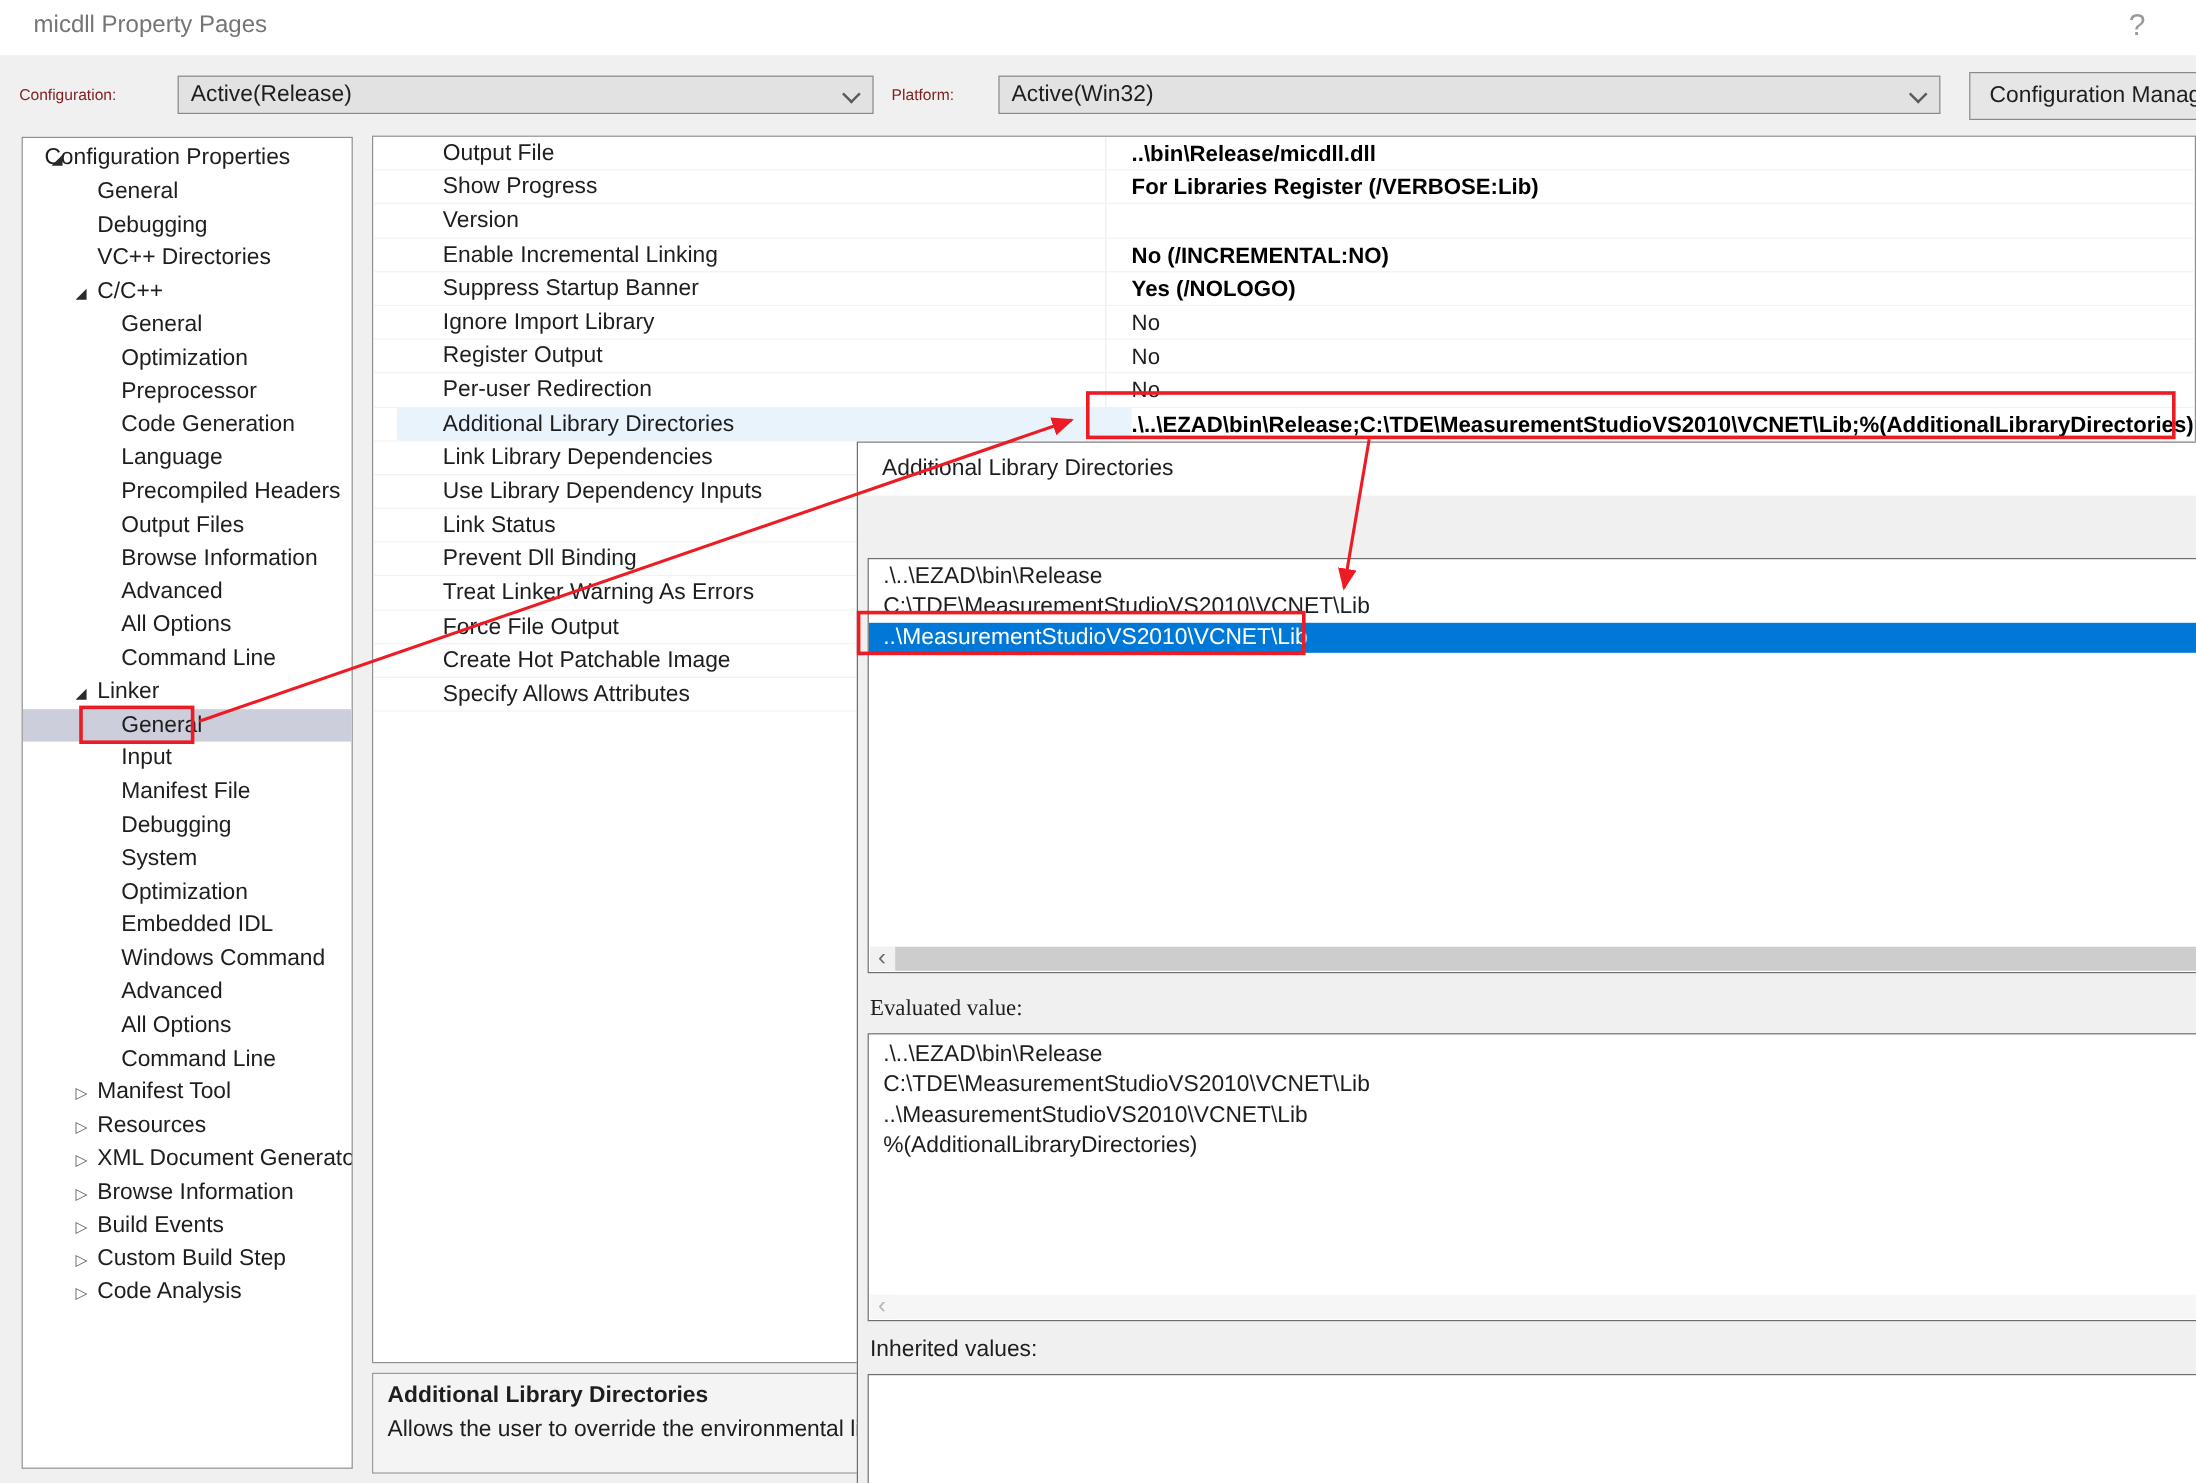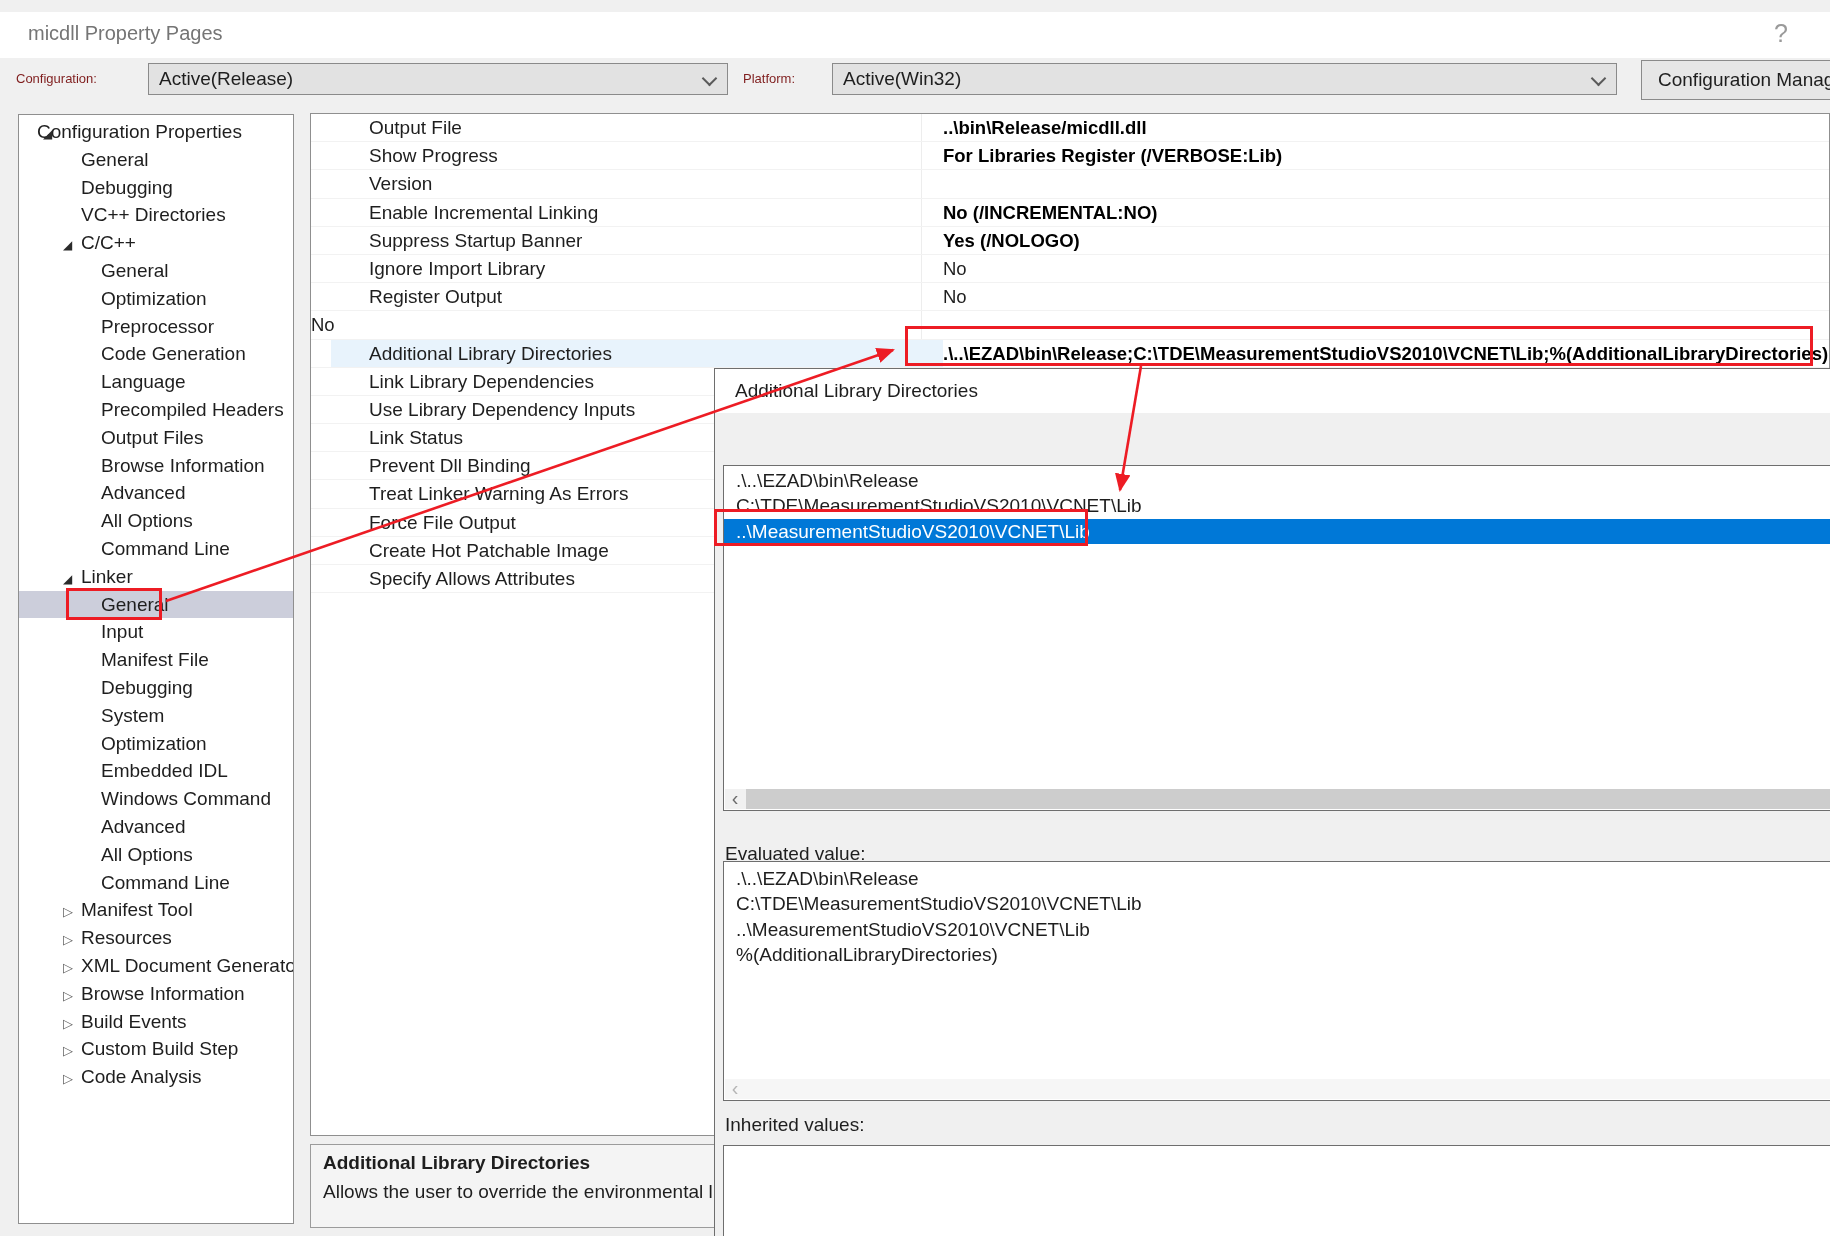--- a/index.html
+++ b/index.html
@@ -1,19 +1,19 @@
 <!DOCTYPE html>
 <html><head>
 <meta charset="utf-8">
 <style>
   html,body{margin:0;padding:0;background:#d8d8d8;}
   .app{position:relative;width:1830px;height:1236px;background:#f0f0f0;overflow:hidden;
        font-family:"Liberation Sans","DejaVu Sans",sans-serif;color:#1e1e1e;}
   
-  .titlebar{position:absolute;left:0;top:12px;width:1830px;height:46px;background:#ffffff;}
+  .titlebar{position:absolute;left:0;top:0;width:1830px;height:46px;background:#ffffff;}
   .wtitle{position:absolute;left:28px;top:0;line-height:42px;font-size:20px;color:#757575;}
   .help{position:absolute;left:1766px;top:2px;width:30px;height:38px;line-height:38px;
         font-size:25px;color:#9a9a9a;text-align:center;}
   
   .cfglabel{position:absolute;top:63px;height:32px;line-height:32px;font-size:13px;color:#7f1d1d;}
   .combo{position:absolute;top:63px;height:32px;background:#e2e2e2;border:1px solid #8a8a8a;
          box-sizing:border-box;font-size:19px;line-height:30px;padding-left:10px;
          white-space:nowrap;overflow:hidden;}
   .chev{position:absolute;right:12px;top:9px;width:9px;height:9px;border-right:2px solid #5a5a5a;
         border-bottom:2px solid #5a5a5a;transform:rotate(45deg);}
@@ -161,20 +161,21 @@
         </div>
         <div class="grow">
           <span class="glabel">Ignore Import Library</span>
           <span class="gvalue">No</span>
         </div>
         <div class="grow">
           <span class="glabel">Register Output</span>
           <span class="gvalue">No</span>
         </div>
         <div class="grow">
+          <span class="glabel">Per-user Redirection</span>
           <span class="gvalue">No</span>
         </div>
         <div class="grow hl">
           <span class="glabel">Additional Library Directories</span>
           <span class="gvalue b">.\..\EZAD\bin\Release;C:\TDE\MeasurementStudioVS2010\VCNET\Lib;%(AdditionalLibraryDirectories)</span>
         </div>
         <div class="grow">
           <span class="glabel">Link Library Dependencies</span>
           <span class="gvalue"></span>
         </div>
@@ -222,21 +223,21 @@
       <div id="dlglist">
           <div class="litem">.\..\EZAD\bin\Release</div>
           <div class="litem">C:\TDE\MeasurementStudioVS2010\VCNET\Lib</div>
           <div class="litem lsel">..\MeasurementStudioVS2010\VCNET\Lib</div>
         </div>
       <div class="sbar">
         <span class="sb-btn"></span>
         <span class="sb-thumb"></span>
       </div>
     </div>
-    <div class="fieldlabel" style="top:471px;">Evaluated value:</div>
+    <div class="fieldlabel" style="top:458px;font-family:Liberation Serif, serif;">Evaluated value:</div>
     <div class="evalbox">
       <div id="evallines">
           <div class="eline">.\..\EZAD\bin\Release</div>
           <div class="eline">C:\TDE\MeasurementStudioVS2010\VCNET\Lib</div>
           <div class="eline">..\MeasurementStudioVS2010\VCNET\Lib</div>
           <div class="eline">%(AdditionalLibraryDirectories)</div>
         </div>
       <div class="sbar disabled">
         <span class="sb-btn"></span>
       </div>

